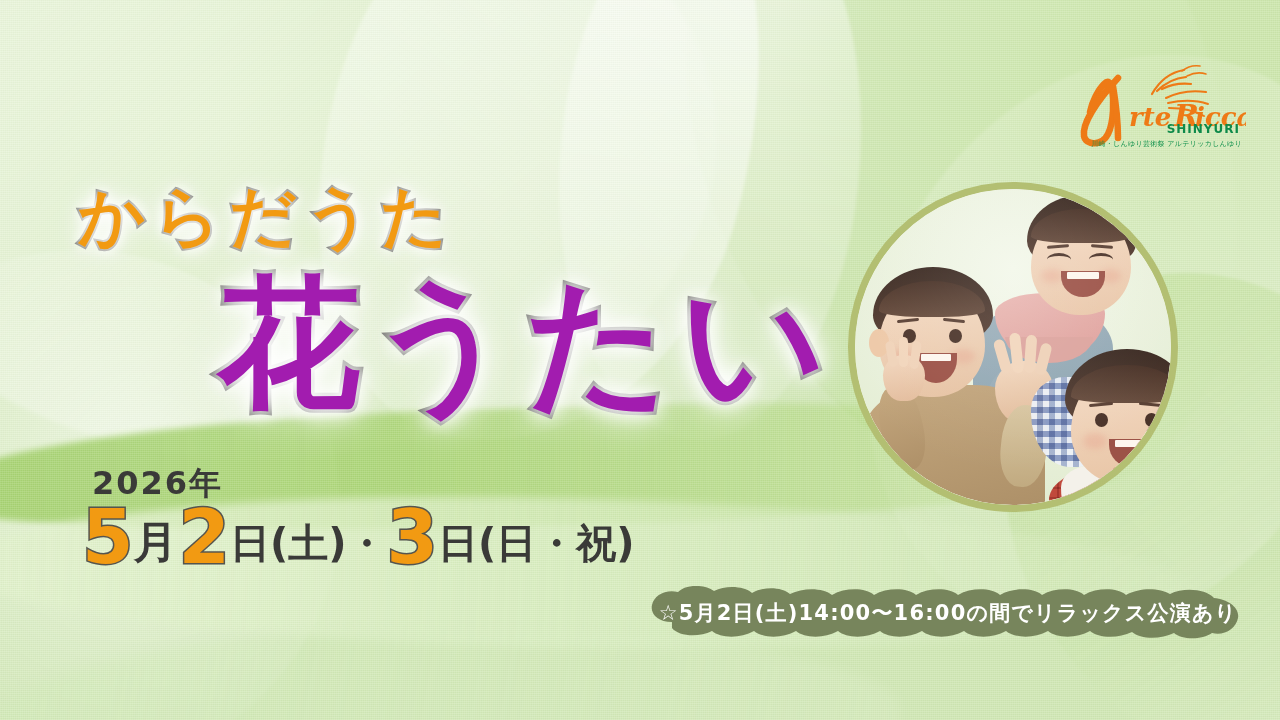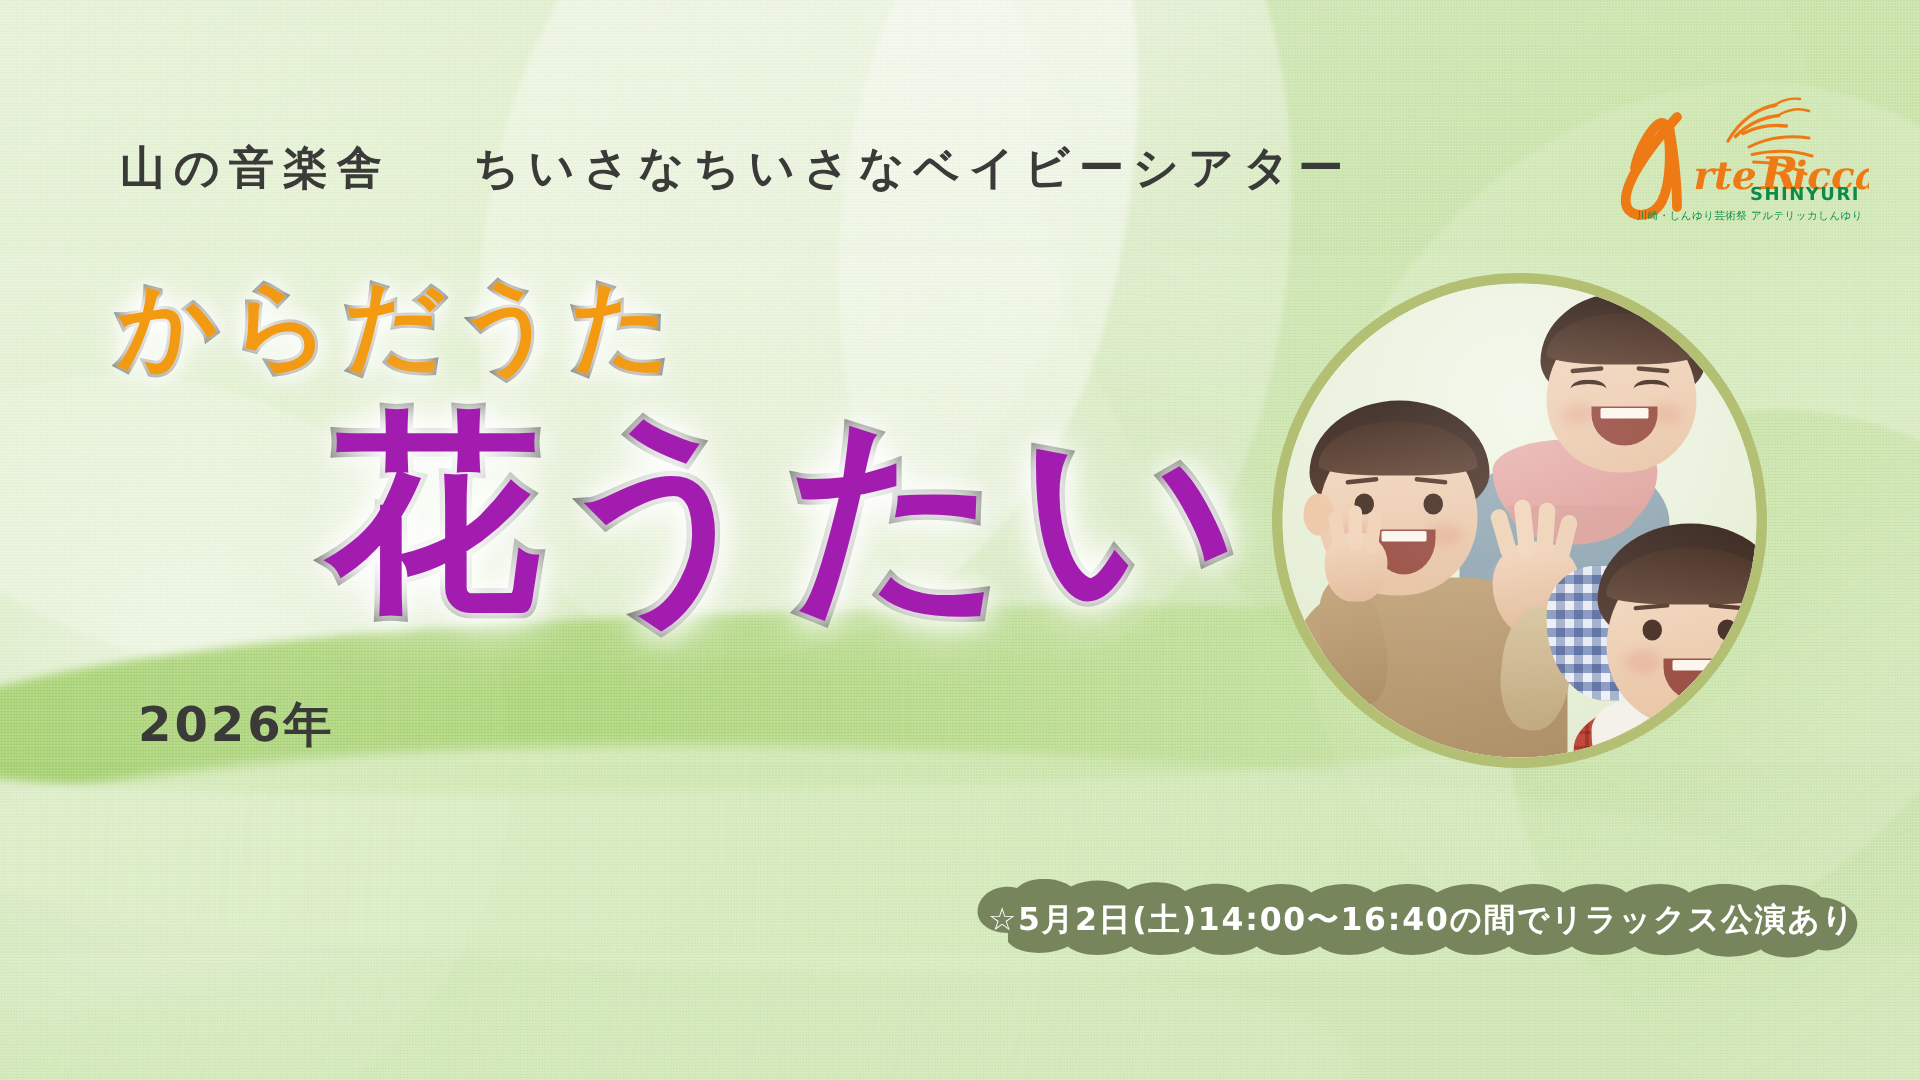--- a/index.html
+++ b/index.html
@@ -341,25 +341,20 @@
   <div class="leaf leaf-2"></div>
   <div class="leaf leaf-4"></div>
   <div class="leaf leaf-5"></div>
   <div class="leaf leaf-6"></div>
   <div class="brush-band"></div>
   <div class="brush-band-2"></div>
   <div class="brush-band-3"></div>
   <div class="vignette-r"></div>
   <div class="paper-texture"></div>
 
-  <div class="header-line">
-    <span>山の音楽舎</span>
-    <span class="gap"></span>
-    <span>ちいさなちいさなベイビーシアター</span>
-  </div>
 
   <div class="logo">
     <svg viewBox="0 0 190 98" width="190" height="98">
 
       <g fill="none" stroke="#EE7A16" stroke-width="2.2" stroke-linecap="round">
         <path d="M96 36 C104 22, 116 14, 128 12"></path>
         <path d="M101 33 C110 24, 120 20, 130 19"></path>
         <path d="M106 31 C116 26, 126 25, 135 26"></path>
       </g>
       <g fill="none" stroke="#EE7A16" stroke-width="2" stroke-linecap="round">
@@ -470,20 +465,23 @@
         <div class="mouth" style="left:254px; top:250px; width:44px; height:28px;"></div>
         <div class="teeth" style="left:260px; top:251px; width:32px; height:7px;"></div>
       </div>
 
       <div style="position:absolute; inset:0; background:radial-gradient(circle at 50% 30%, rgba(255,255,255,0.12), rgba(255,255,255,0) 70%); pointer-events:none;"></div>
     </div>
   </div>
 
   <div class="year-line">2026年</div>
 
+  <div class="date-line">
+    <span class="num">5</span><span class="jp">月</span><span class="num">2</span><span class="jp-sm">日</span><span class="jp-sm">(土)</span><span class="jp-sm">・</span><span class="num">3</span><span class="jp-sm">日</span><span class="jp-sm">(日・祝)</span>
+  </div>
 
 
   <div class="relax-banner">
     <svg width="600" height="54" viewBox="0 0 600 54">
       <path d="M24,36
                C10,36 2,28 4,19
                C6,9 18,3 30,6
                C38,-2 56,-2 66,5
                C78,-1 96,0 104,7
                C116,0 134,1 142,8
@@ -506,16 +504,16 @@
                C386,53 366,52 358,45
                C344,53 324,52 316,45
                C302,53 282,52 274,45
                C260,53 240,52 232,45
                C218,53 198,52 190,45
                C176,53 156,52 148,45
                C134,53 114,52 106,45
                C92,53 72,52 64,45
                C50,52 30,50 24,42 Z" fill="#77855c"></path>
     </svg>
-    <div class="relax-text">☆5月2日(土)14:00〜16:40の間でリラックス公演あり</div>
+    <div class="relax-text">☆5月2日(土)14:00〜16:00の間でリラックス公演あり</div>
   </div>
 
 </div>
 
 </body></html>

